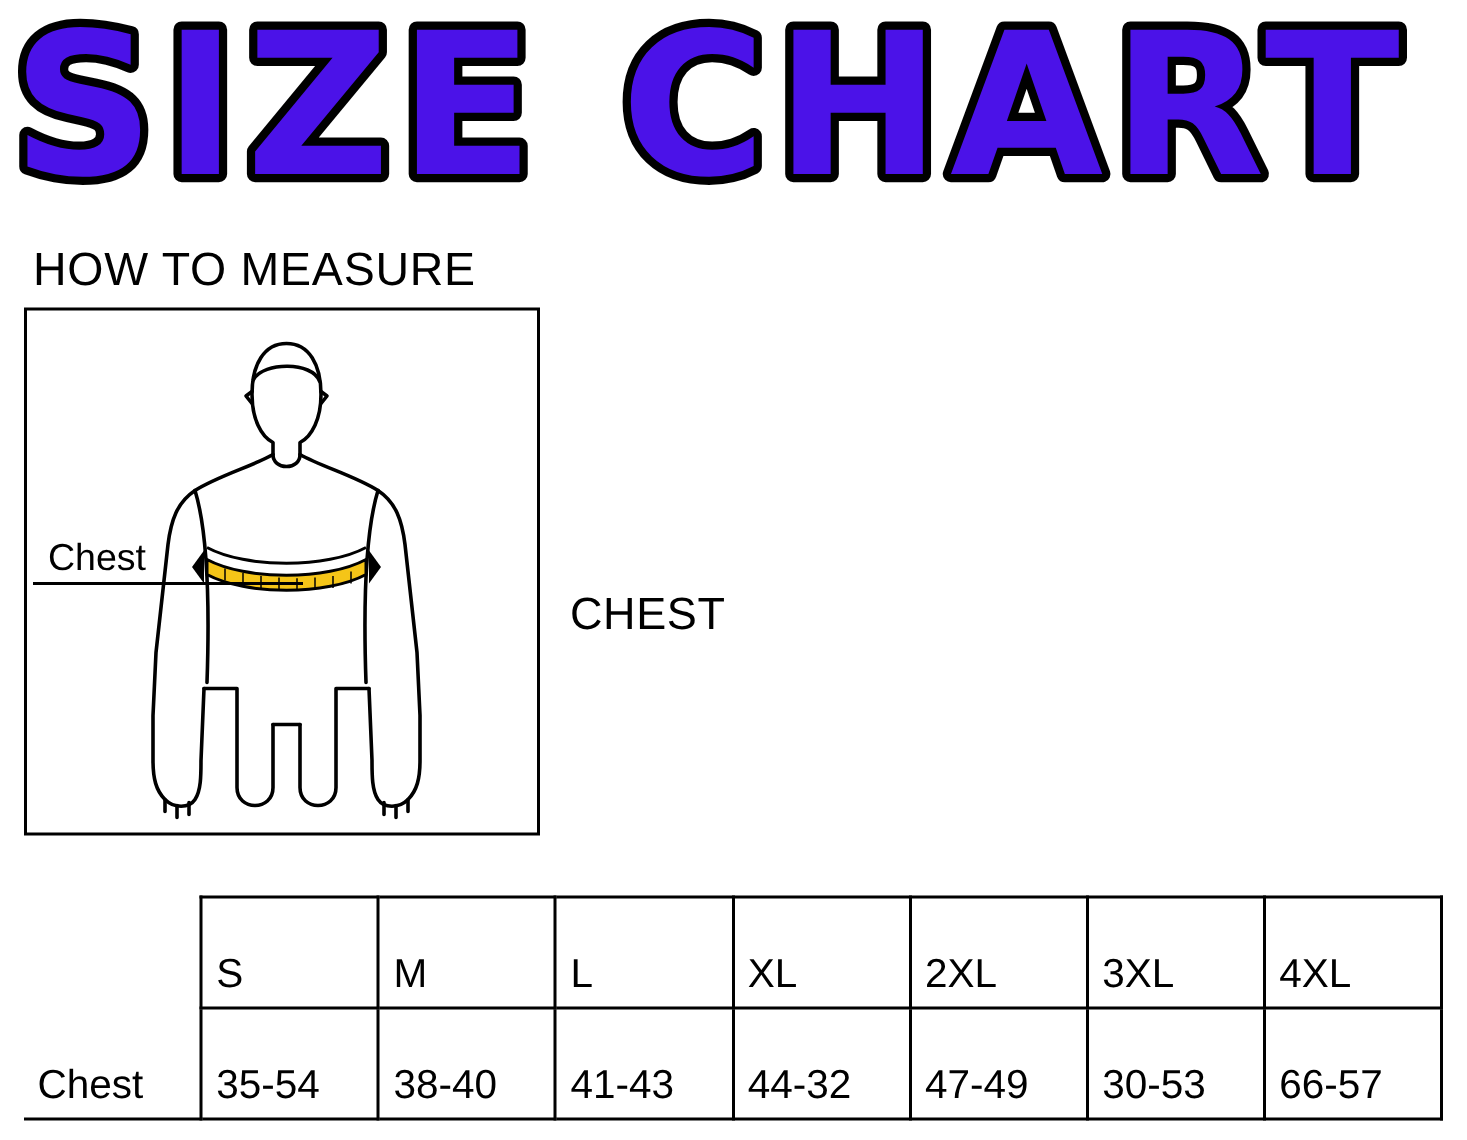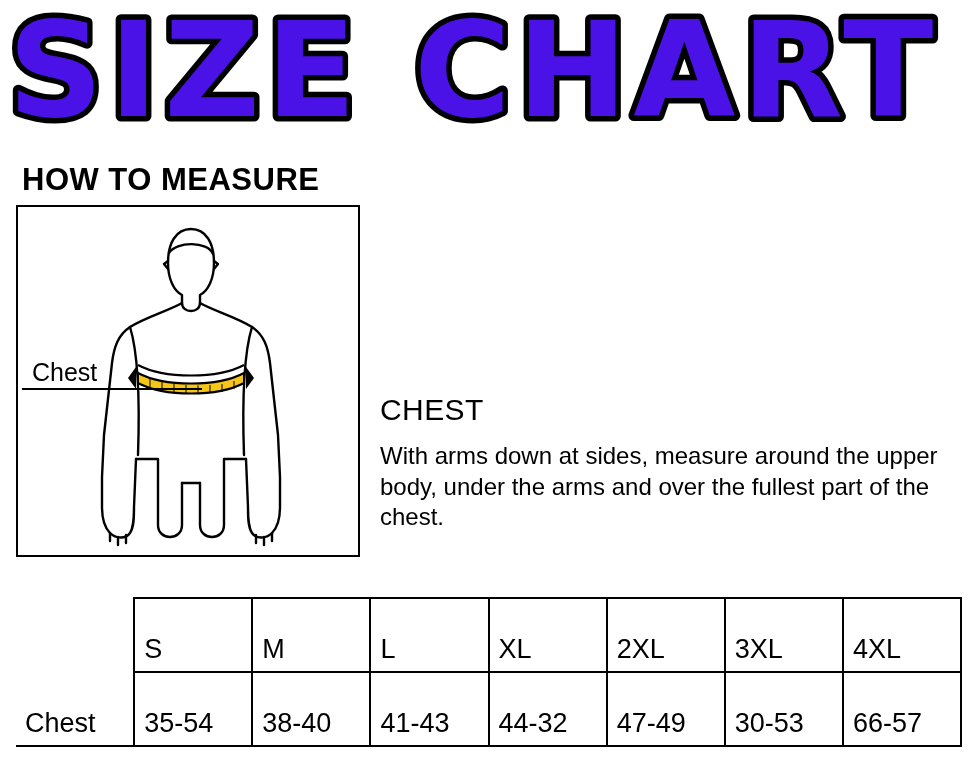--- a/index.html
+++ b/index.html
@@ -25,21 +25,21 @@
     height: 150px;
   }
   #title-svg { display: block; }
 
   
   #how-to-measure {
     position: absolute;
     left: 22px;
     top: 162px;
     font-size: 31px;
-    font-weight: bold;
+    font-weight: normal;
     letter-spacing: 0.5px;
     font-family: "Liberation Sans", sans-serif;
   }
 
   
   #figure-box {
     position: absolute;
     left: 16px;
     top: 205px;
     width: 344px;
@@ -191,21 +191,20 @@
       <path d="M120 158 C146 172, 200 172, 226 158" fill="none" stroke="#000000" stroke-width="2"></path>
     </g>
   </svg>
 </div>
 
 <div id="chest-leader"></div>
 <div id="chest-label">Chest</div>
 
 <div id="desc">
   <div id="desc-title">CHEST</div>
-  <div id="desc-body">With arms down at sides, measure around the upper body, under the arms and over the fullest part of the chest.</div>
 </div>
 
 <table id="size-table">
   <colgroup>
     <col class="c0">
       <col class="cx">
       <col class="cx">
       <col class="cx">
       <col class="cx">
       <col class="cx">

